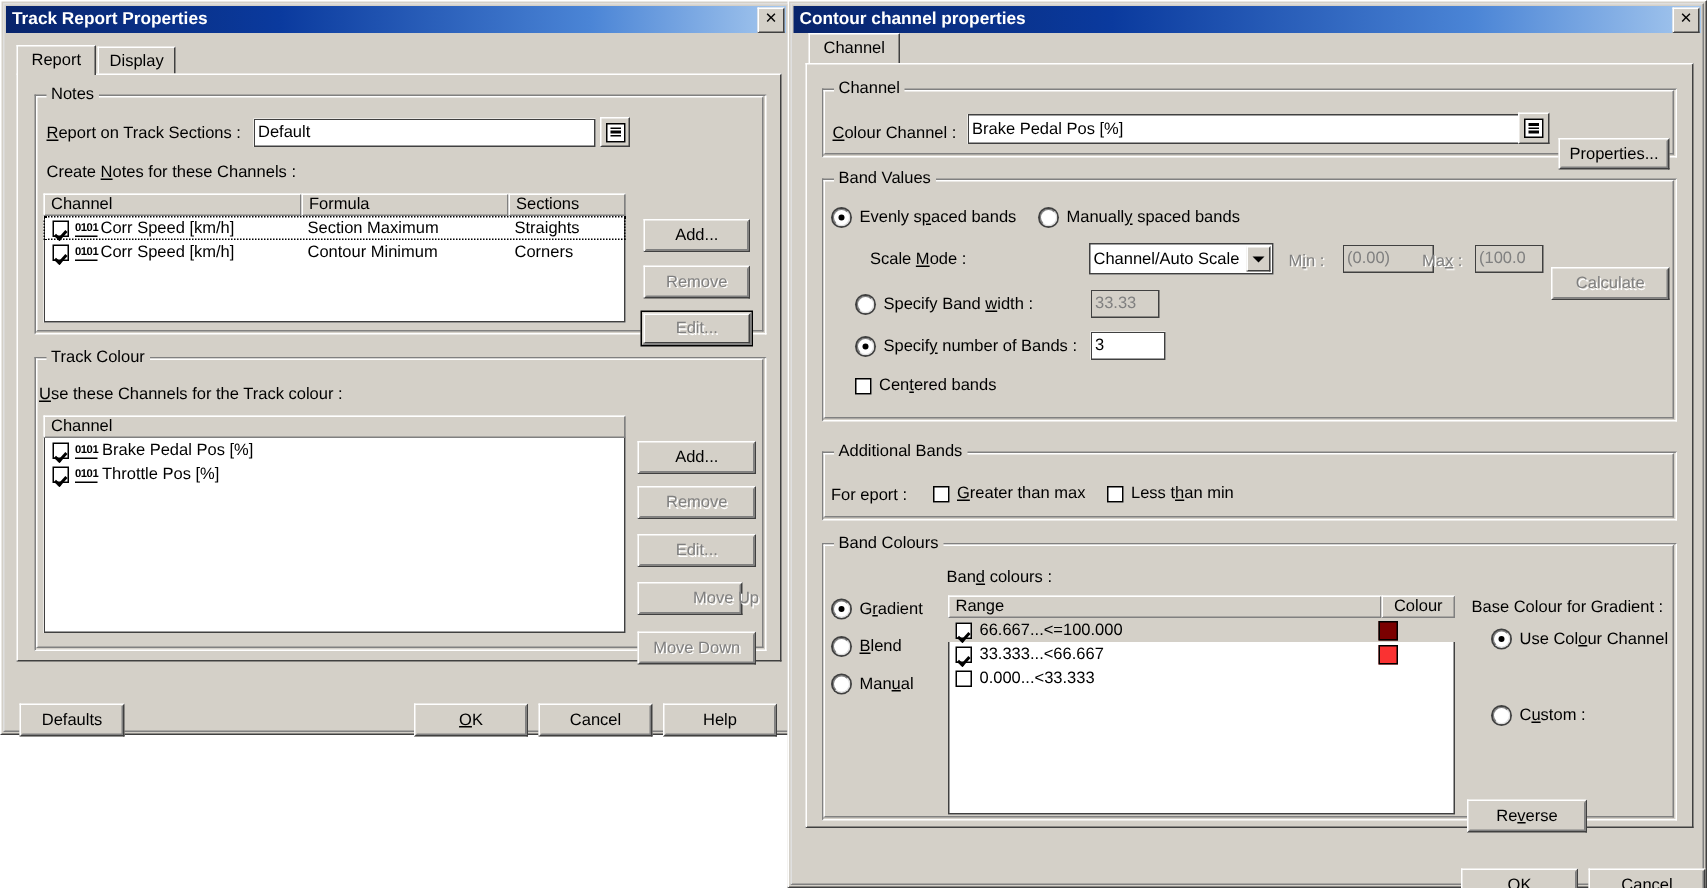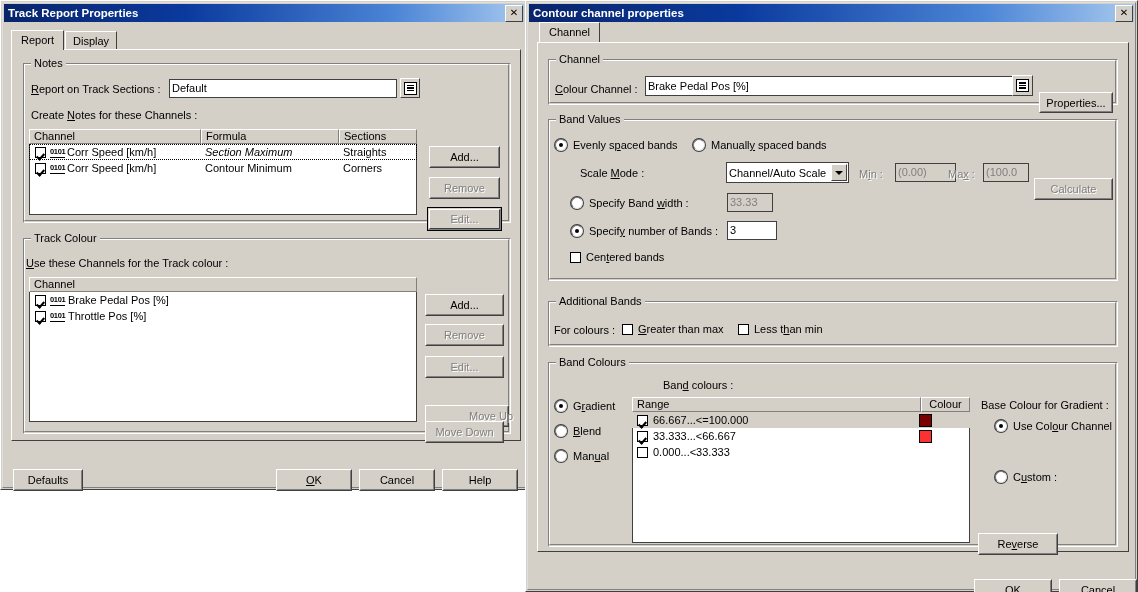--- a/index.html
+++ b/index.html
@@ -162,21 +162,21 @@
   <div class="listctl" style="left:28px;top:128px;width:388px;height:86px;">
     <div class="lhdr">
       <div style="width:172px;">Channel</div>
       <div style="width:138px;">Formula</div>
       <div style="flex:1;">Sections</div>
     </div>
     <div class="lrow focus">
       <span class="cbx on" style="margin:0 4px 0 6px;"></span>
       <span class="chicon">0101</span>
       <span style="width:138px;padding-left:2px;">Corr Speed [km/h]</span>
-      <span style="width:138px;font-style:italic;">Section Maximum</span>
+      <span style="width:138px;">Section Maximum</span>
       <span>Straights</span>
     </div>
     <div class="lrow">
       <span class="cbx on" style="margin:0 4px 0 6px;"></span>
       <span class="chicon">0101</span>
       <span style="width:138px;padding-left:2px;">Corr Speed [km/h]</span>
       <span style="width:138px;">Contour Minimum</span>
       <span>Corners</span>
     </div>
   </div>
@@ -206,21 +206,21 @@
     <div class="lrow">
       <span class="cbx on" style="margin:0 4px 0 6px;"></span>
       <span class="chicon">0101</span>
       <span style="padding-left:3px;">Throttle Pos [%]</span>
     </div>
   </div>
 
   <div class="btn" style="left:424px;top:277px;width:79px;height:22px;">Add...</div>
   <div class="btn dis" style="left:424px;top:307px;width:79px;height:22px;">Remove</div>
   <div class="btn dis" style="left:424px;top:339px;width:79px;height:22px;">Edit...</div>
-  <div class="btn dis" style="left:424px;top:388px;width:84px;height:22px;padding-left:48px;">Move Up</div>
+  <div class="btn dis" style="left:424px;top:371px;width:70px;height:22px;padding-left:48px;">Move Up</div>
   <div class="btn dis" style="left:424px;top:404px;width:79px;height:22px;">Move Down</div>
 
   <div class="btn" style="left:12px;top:452px;width:70px;height:22px;">Defaults</div>
   <div class="btn" style="left:275px;top:452px;width:76px;height:22px;">
       <span><u>O</u>K</span>
     </div>
   <div class="btn" style="left:358px;top:452px;width:76px;height:22px;">Cancel</div>
   <div class="btn" style="left:441px;top:452px;width:76px;height:22px;">Help</div>
 </div>
 
@@ -291,21 +291,21 @@
   <div class="field flat" style="left:201px;top:220px;width:50px;height:19px;">3</div>
 
   <div class="chkline" style="left:44px;top:250px;">
     <span class="cbx"></span>
     <span>Cen<u>t</u>ered bands</span>
   </div>
 
   <div class="grp" style="left:22px;top:300px;width:568px;height:44px;">
     <span class="grp-t">Additional Bands</span>
   </div>
-  <span class="lbl" style="left:28px;top:323px;">For colours :</span>
+  <span class="lbl" style="left:28px;top:323px;">For eport :</span>
   <div class="chkline" style="left:96px;top:322px;">
     <span class="cbx"></span>
     <span><u>G</u>reater than max</span>
   </div>
   <div class="chkline" style="left:212px;top:322px;">
     <span class="cbx"></span>
     <span>Less t<u>h</u>an min</span>
   </div>
 
   <div class="grp" style="left:22px;top:361px;width:568px;height:183px;">
@@ -318,21 +318,21 @@
   </div>
   <div class="chkline" style="left:28px;top:423px;">
     <span class="rdo"></span>
     <span><u>B</u>lend</span>
   </div>
   <div class="chkline" style="left:28px;top:448px;">
     <span class="rdo"></span>
     <span>Man<u>u</u>al</span>
   </div>
 
-  <span class="lbl" style="left:105px;top:378px;margin-left:32px;">Ban<u>d</u> colours :</span>
+  <span class="lbl" style="left:105px;top:378px;">Ban<u>d</u> colours :</span>
 
   <div class="listctl" style="left:106px;top:396px;width:338px;height:146px;">
     <div class="lhdr">
       <div style="width:289px;">Range</div>
       <div style="flex:1;text-align:center;padding-left:0;">Colour</div>
     </div>
     <div class="lrow sel">
       <span class="cbx on" style="margin:0 5px 0 5px;"></span>
       <span style="width:266px;">66.667...&lt;=100.000</span>
       <span class="swatch" style="background:#7a0000;"></span>

